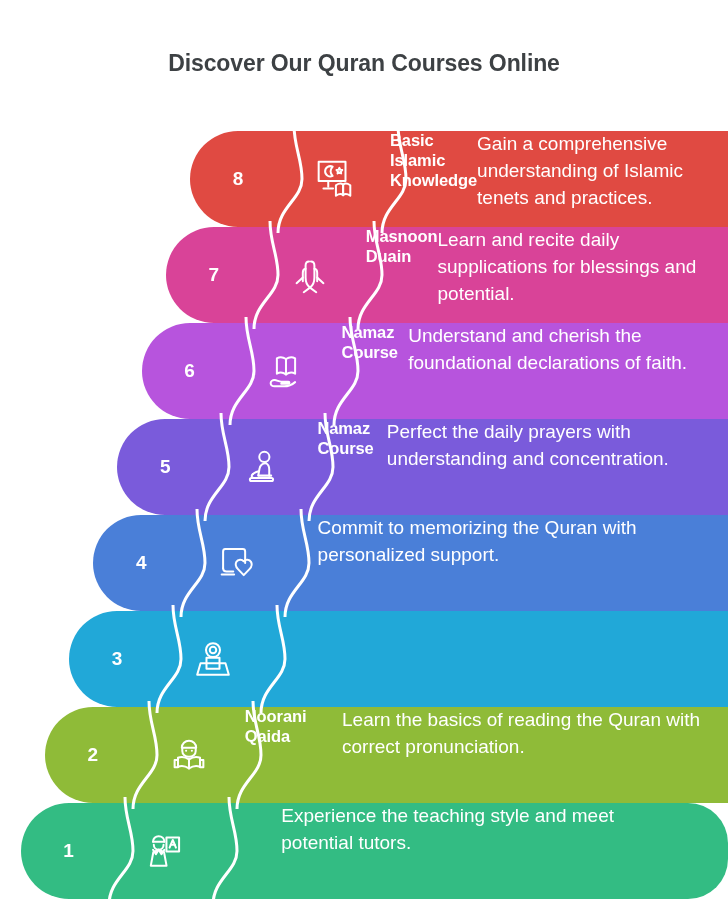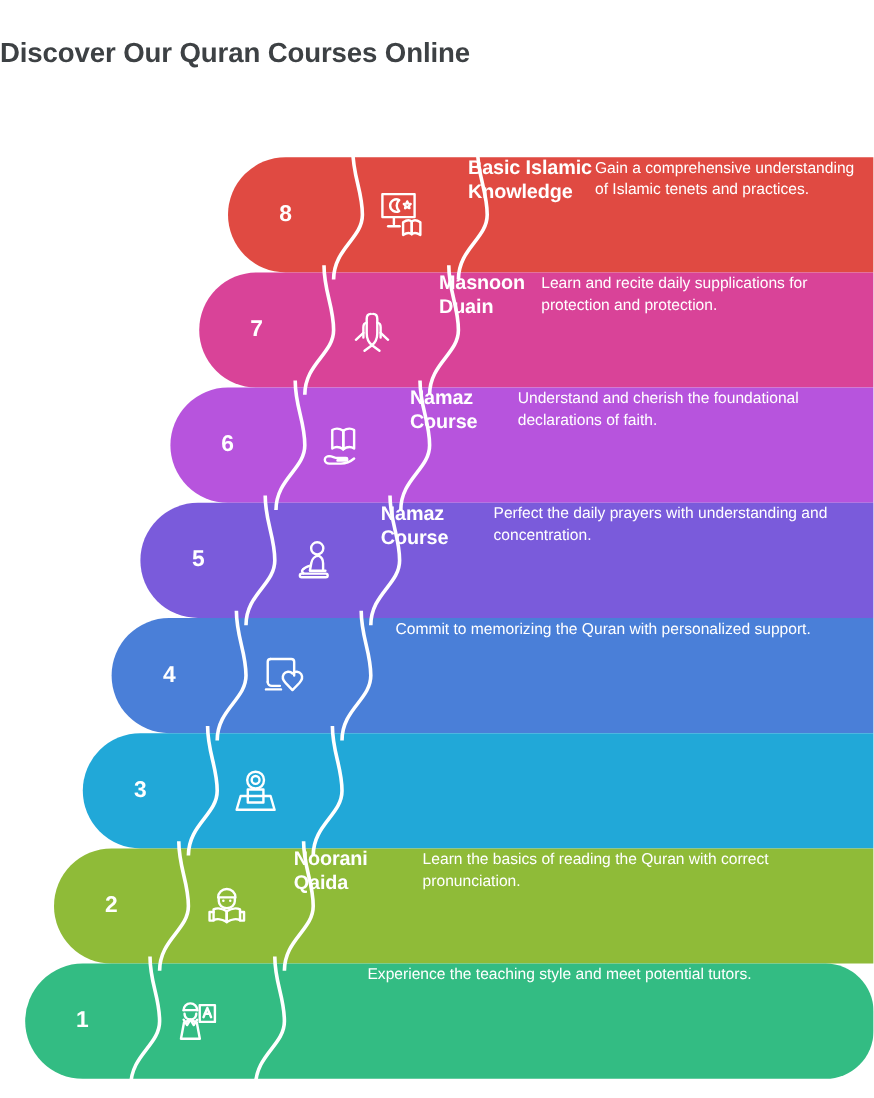--- a/index.html
+++ b/index.html
@@ -4,25 +4,26 @@
 <style>
   * { margin:0; padding:0; box-sizing:border-box; }
   html,body { width:728px; height:915px; }
   body {
     background:#ffffff;
     font-family:"Liberation Sans", sans-serif;
     overflow:hidden;
     position:relative;
   }
   #page-title {
+    text-align:center;
     font-size:23px;
     font-weight:bold;
     color:#3d4144;
     letter-spacing:-0.1px;
-    padding-top:31px;
+    padding-top:50px;
   }
   #stack {
     position:absolute;
     left:0; top:131px;
     width:728px; height:770px;
   }
   .row {
     position:absolute;
     height:96px;
     right:0;
@@ -71,21 +72,21 @@
   }
   .txt .t {
     font-size:16.5px;
     font-weight:bold;
     color:#ffffff;
     line-height:1.2;
     margin-bottom:7px;
     letter-spacing:-0.1px;
   }
   .txt .d {
-    font-size:13px;
+    font-size:19px;
     color:#ffffff;
     line-height:1.42;
     max-width:370px;
   }
   .row.single .txt .t { margin-bottom:9px; }
   .divider {
     position:absolute;
     top:-2px;
     height:100px;
     width:40px;
@@ -151,21 +152,21 @@
       <path d="M19.4 17.6c-1.8.3-2.9 1.8-2.9 4v9"></path>
       <path d="M28.6 17.6c1.8.3 2.9 1.8 2.9 4v9"></path>
       <path d="M16.5 26.5L10 32.5"></path>
       <path d="M31.5 26.5L38 32.5"></path>
       <path d="M24 37.2L17.5 42"></path>
       <path d="M24 37.2L30.5 42"></path>
     </svg>
       </div>
       <div class="txt">
         <div class="t">Masnoon Duain</div>
-        <div class="d">Learn and recite daily supplications for protection and protection.</div>
+        <div class="d">Learn and recite daily supplications for blessings and potential.</div>
       </div>
     </div>
     <div class="row" style="top: 192px; left: 141.6px;">
       <div class="bar" style="background: rgb(183, 84, 221);"></div>
       <div class="num">6</div>
       <div class="divider div1">
         <svg viewBox="0 0 40 100" preserveAspectRatio="none">
           <path d="M26 -4 C26 18, 34 30, 34 50 C34 70, 10 78, 10 104" fill="none" stroke="#ffffff" stroke-width="3"></path>
         </svg>
       </div>

